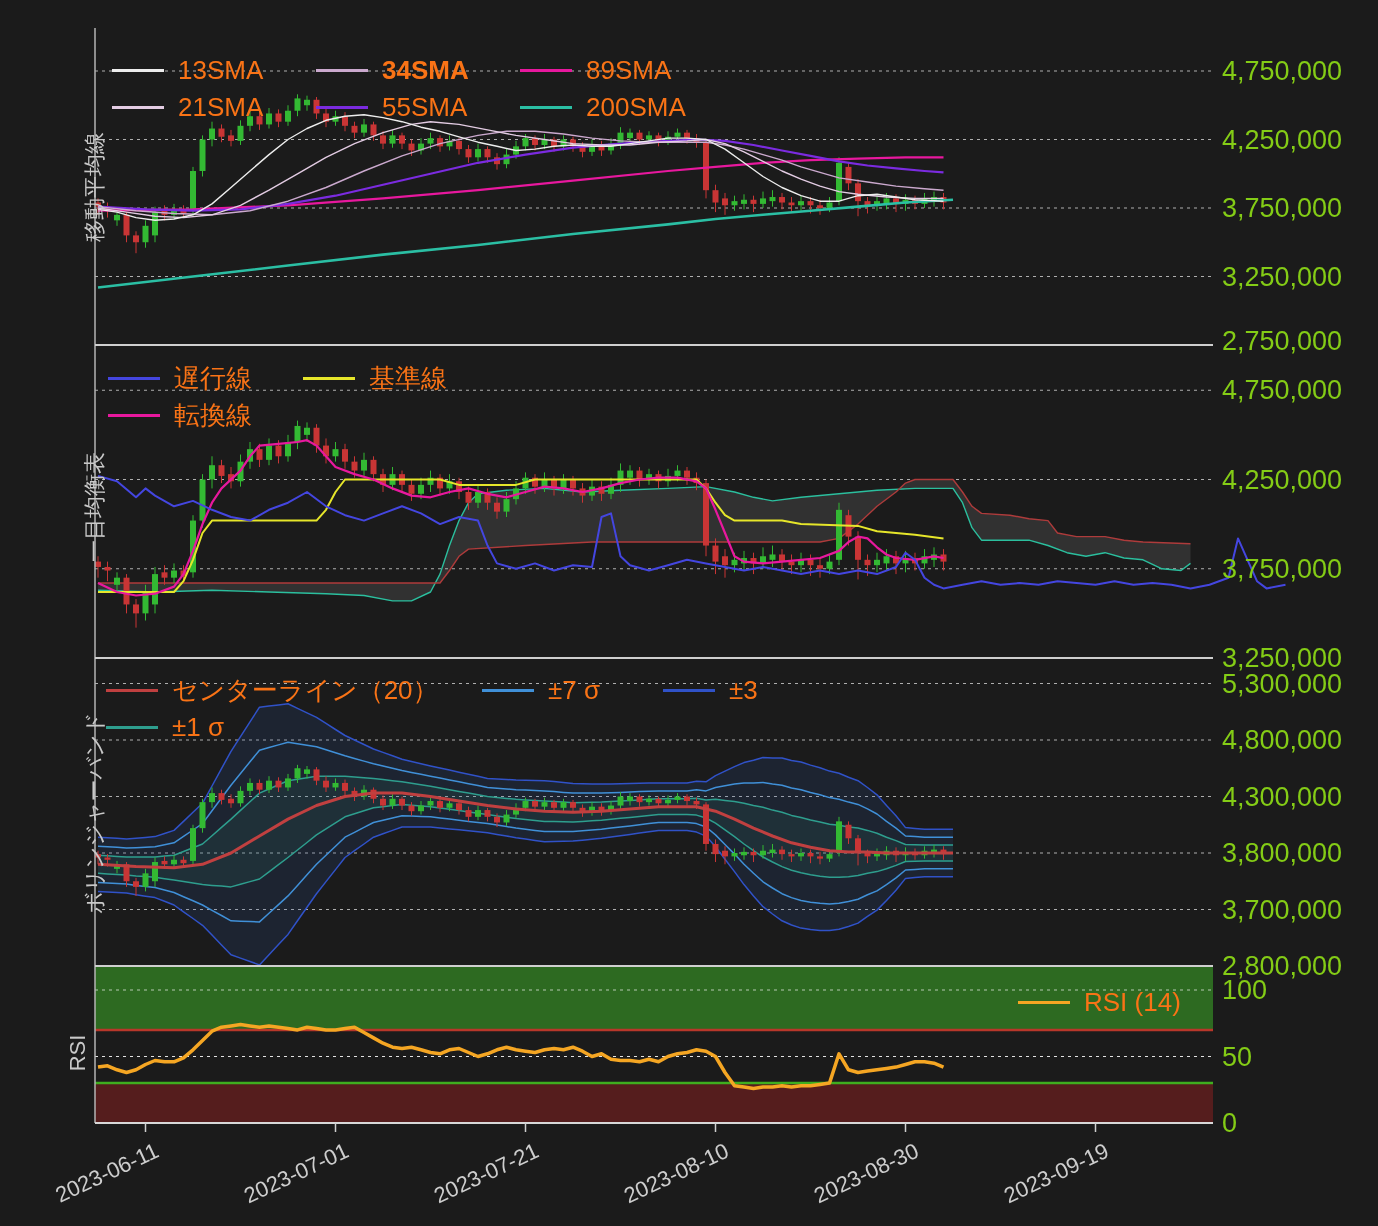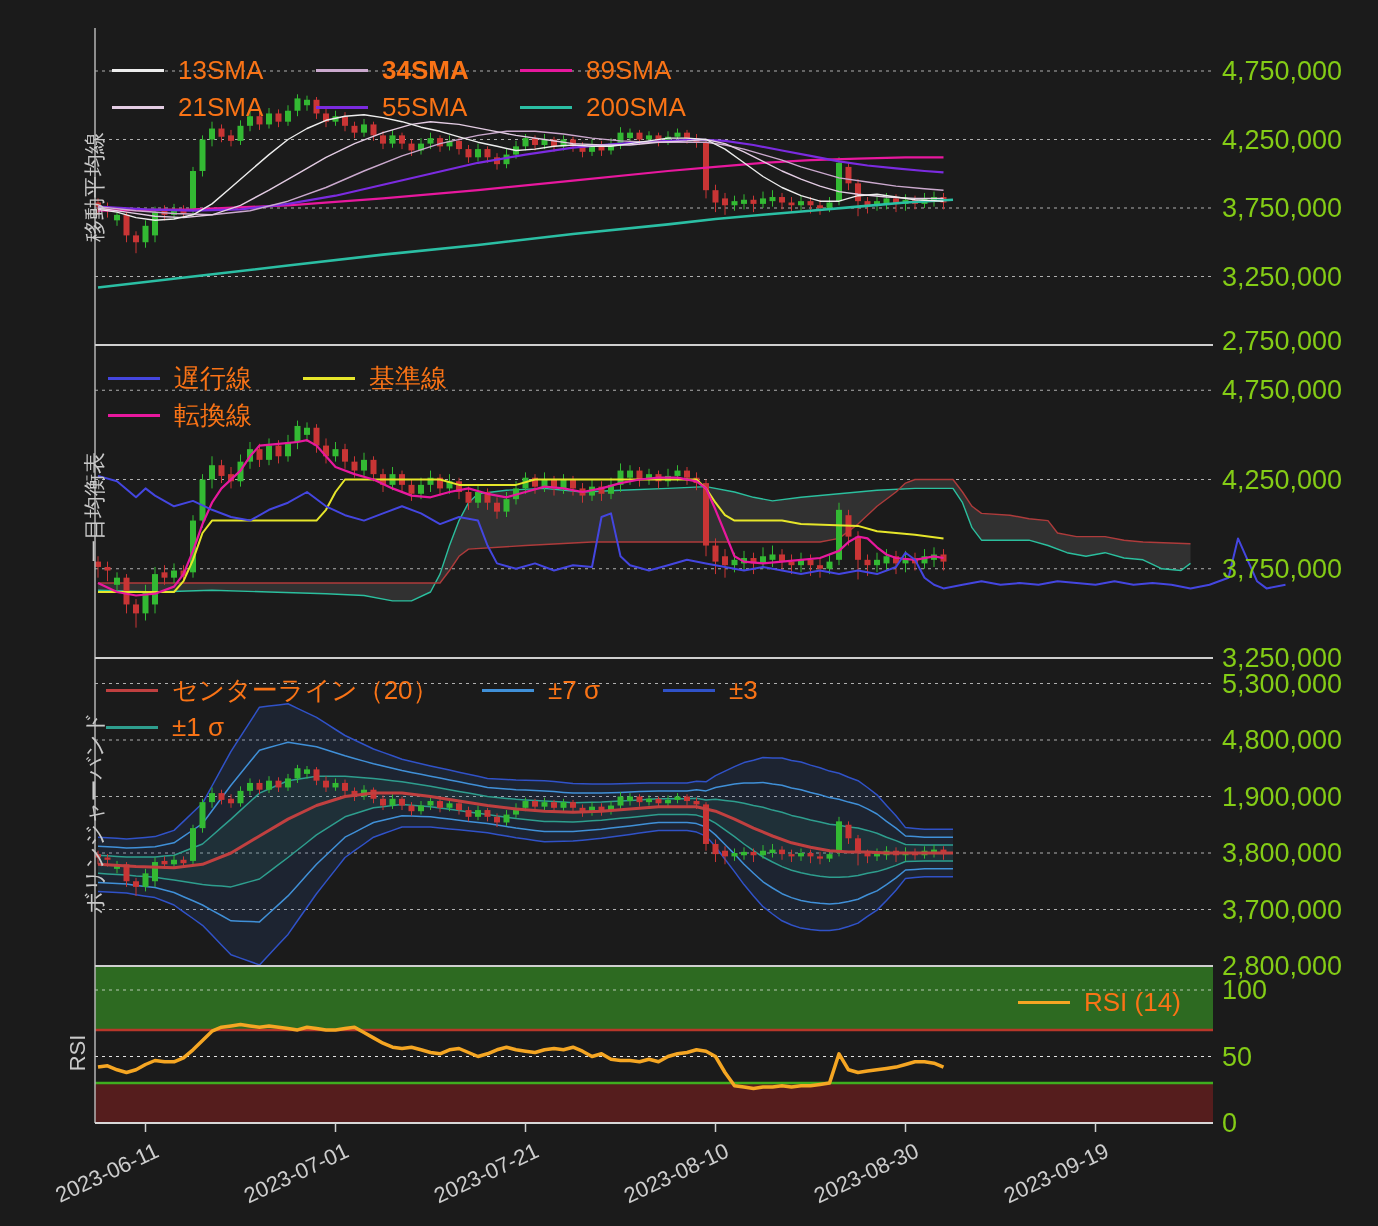--- a/index.html
+++ b/index.html
@@ -642,21 +642,21 @@
       <div class="ytick" style="top:140px;">4,250,000</div>
       <div class="ytick" style="top:208px;">3,750,000</div>
       <div class="ytick" style="top:277px;">3,250,000</div>
       <div class="ytick" style="top:341px;text-align:right;">2,750,000</div>
       <div class="ytick" style="top:390px;">4,750,000</div>
       <div class="ytick" style="top:480px;">4,250,000</div>
       <div class="ytick" style="top:569px;">3,750,000</div>
       <div class="ytick" style="top:658px;">3,250,000</div>
       <div class="ytick" style="top:684px;">5,300,000</div>
       <div class="ytick" style="top:740px;">4,800,000</div>
-      <div class="ytick" style="top:797px;">1,900,000</div>
+      <div class="ytick" style="top:797px;">4,300,000</div>
       <div class="ytick" style="top:853px;">3,800,000</div>
       <div class="ytick" style="top:910px;">3,700,000</div>
       <div class="ytick" style="top:966px;">2,800,000</div>
       <div class="ytick" style="top:990px;">100</div>
       <div class="ytick" style="top:1057px;">50</div>
       <div class="ytick" style="top:1123px;">0</div>
       <div class="xtick" style="left:2px;top:1138px;">2023-06-11</div>
       <div class="xtick" style="left:192px;top:1138px;">2023-07-01</div>
       <div class="xtick" style="left:382px;top:1138px;">2023-07-21</div>
       <div class="xtick" style="left:572px;top:1138px;">2023-08-10</div>

